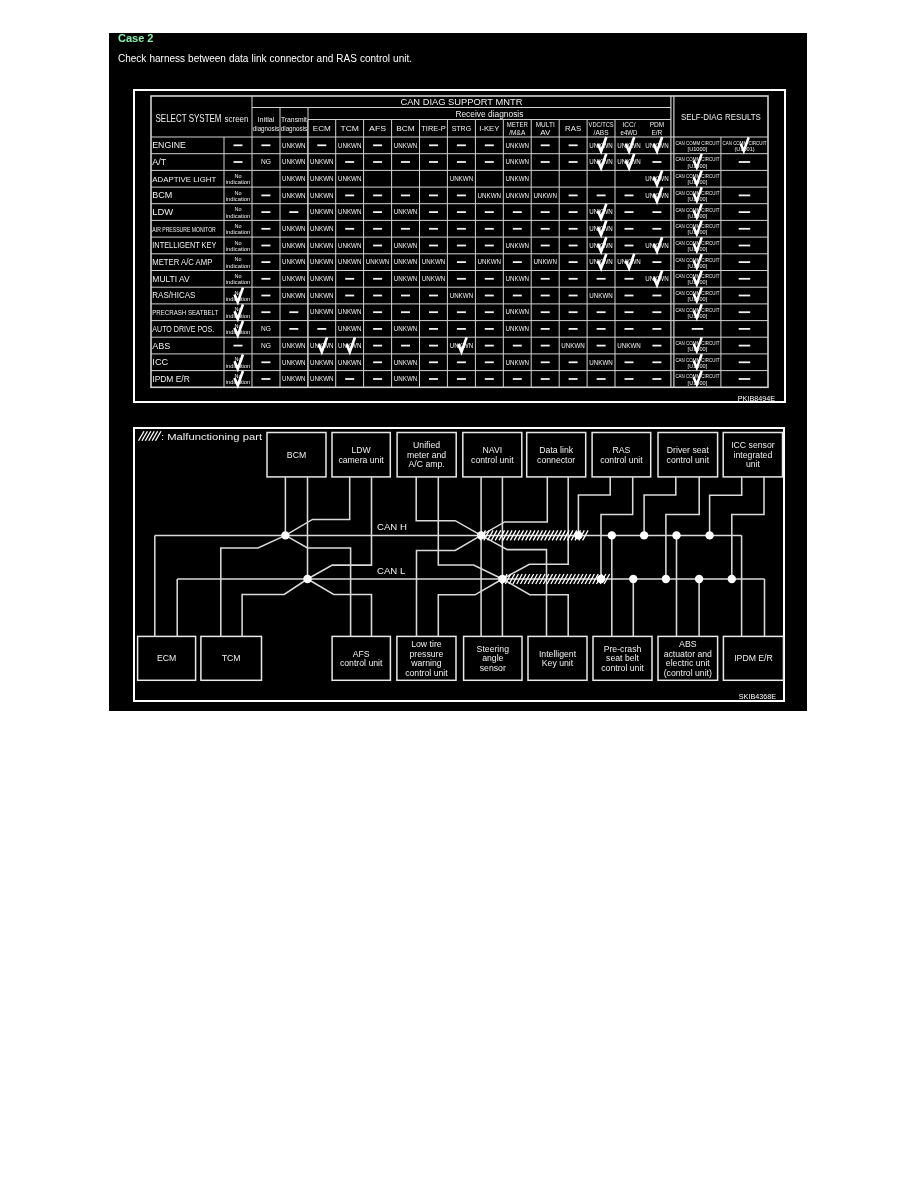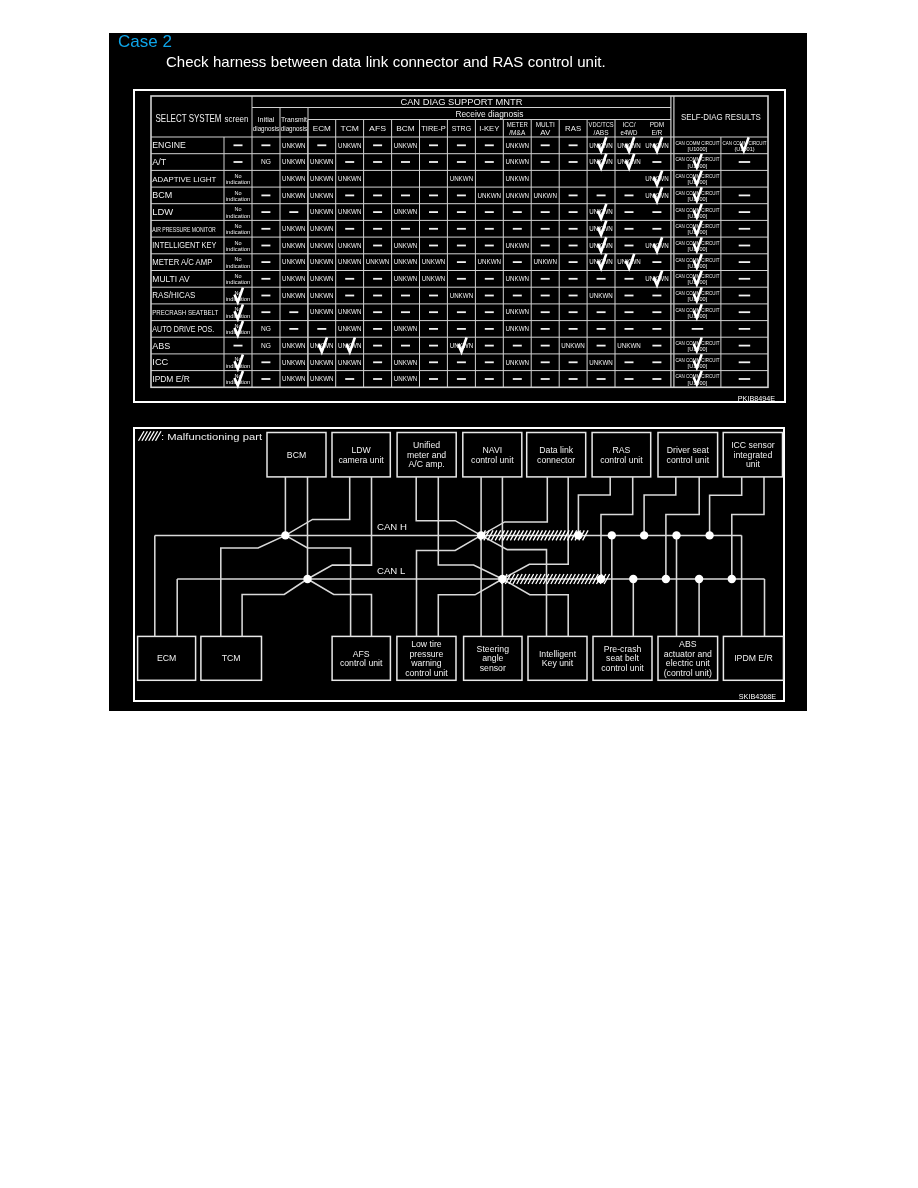--- a/index.html
+++ b/index.html
@@ -1,23 +1,23 @@
 <!DOCTYPE html>
 <html><head>
 <meta charset="utf-8">
 <style>
   html,body { margin:0; padding:0; background:#ffffff; }
   body { width:918px; height:1188px; position:relative;
          font-family:"Liberation Sans", sans-serif; }
   .panel { position:absolute; left:109px; top:33px; width:698px; height:678px;
             background:#000; }
-  .case2 { position:absolute; left:9px; top:-1.5px; color:#0ea5e9;
-            font-size:17px; font-weight:normal; }
+  .case2 { position:absolute; left:9px; top:-1.5px; color:#86efac;
+            font-size:11px; font-weight:bold; }
   .sub   { position:absolute; left:9px; top:19.5px; color:#fff;
-            font-size:15px; word-spacing:0.3px;margin-left:48px; }
+            font-size:10px; word-spacing:0.3px; }
   .figborder { position:absolute; border:2px solid #fff; }
   svg { position:absolute; left:0; top:0; }
   svg text { font-family:"Liberation Sans", sans-serif; }
 </style>
 </head>
 <body>
 
 <div class="panel">
 
   <div class="case2">Case 2</div>

